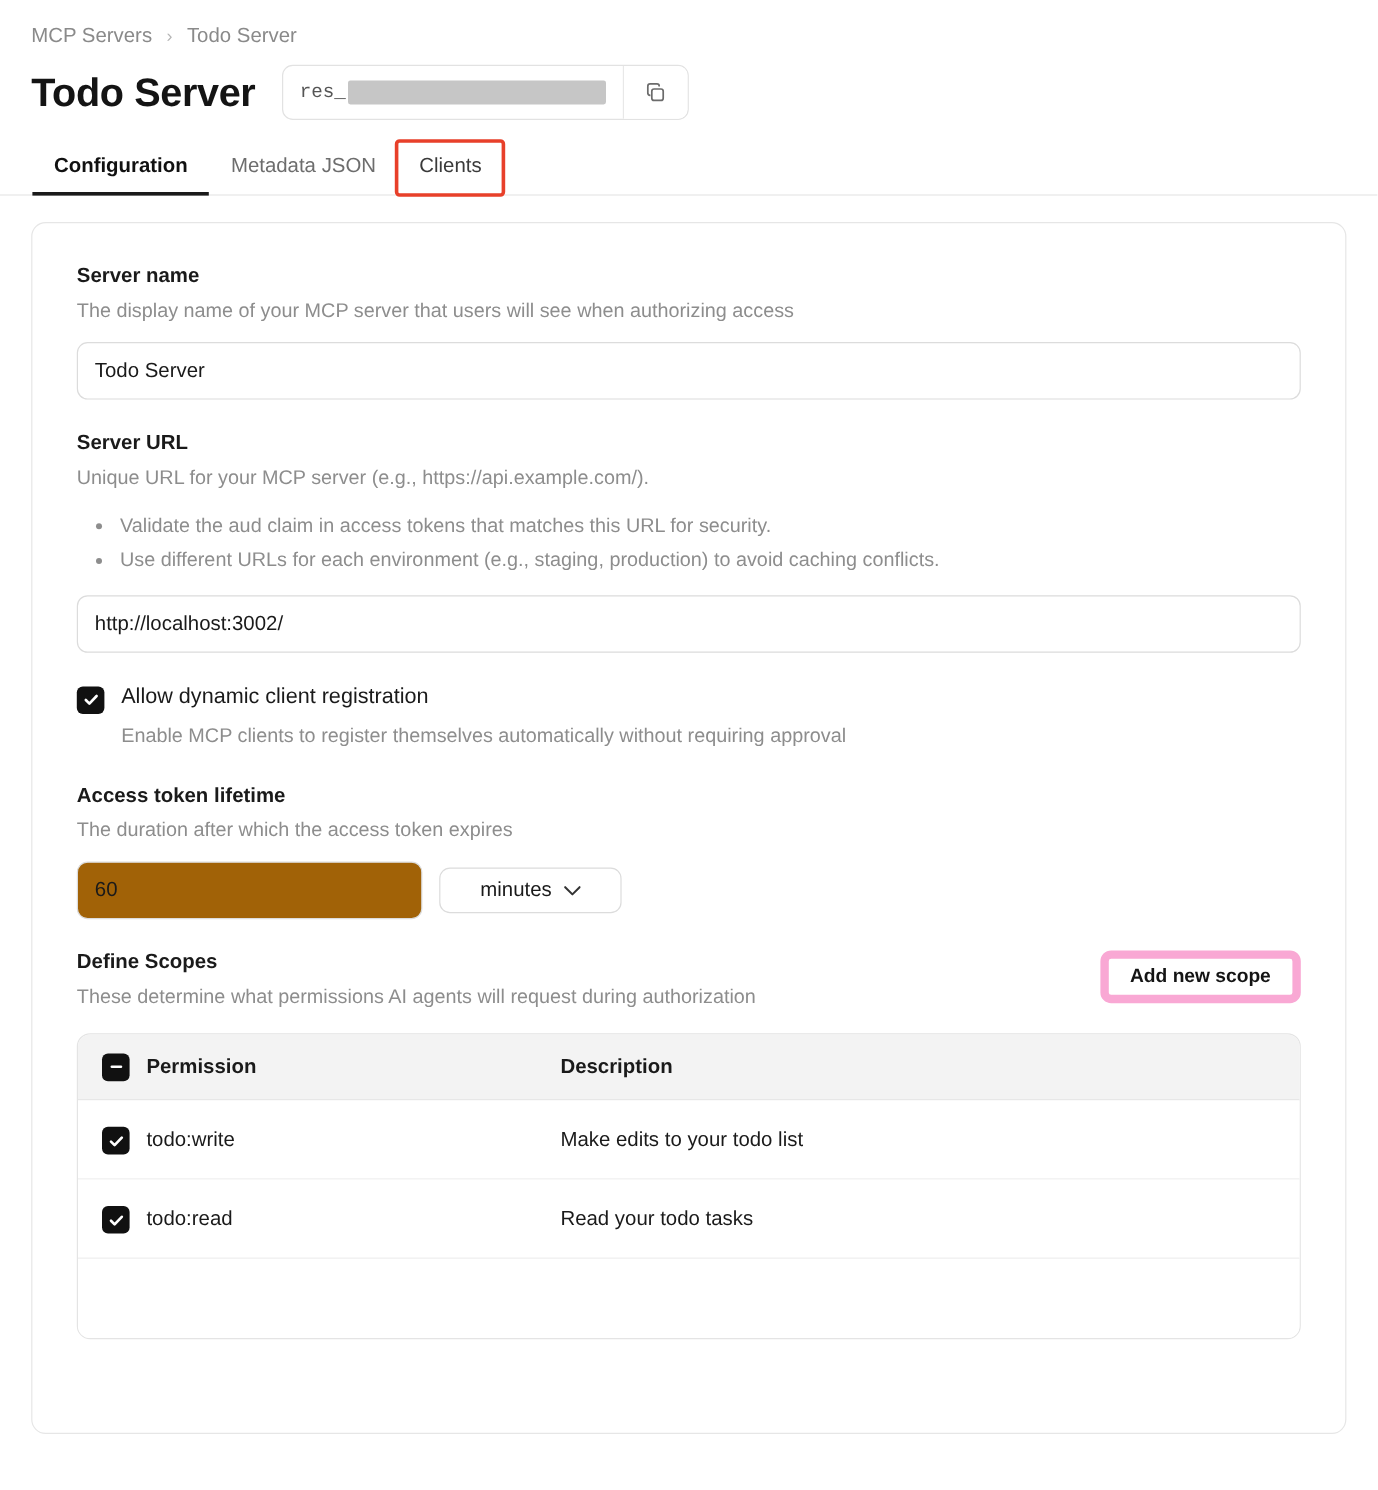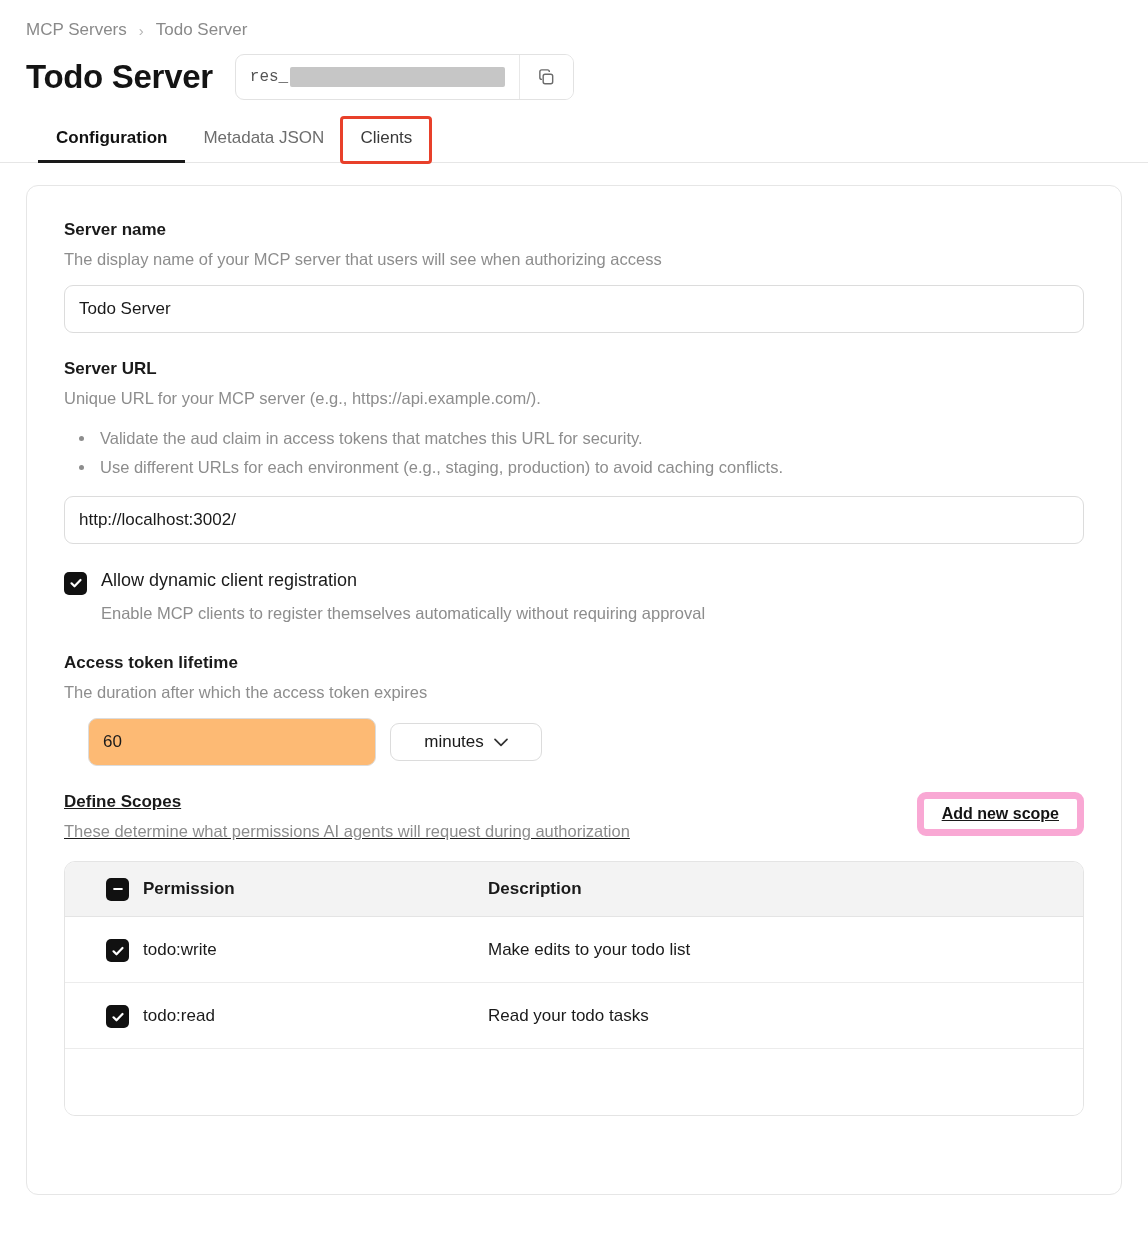--- a/index.html
+++ b/index.html
@@ -75,21 +75,21 @@
     align-items: center;
     justify-content: center;
     cursor: pointer;
     background: #fff;
   }
 
   
   .tabs {
     position: relative;
     margin-top: 18px;
-    padding-left: 38px;
+    padding-left: 27px;
     display: flex;
     align-items: flex-end;
     gap: 0;
     border-bottom: 1px solid #e6e6e6;
   }
   .tab {
     font-size: 17px;
     color: #6d6d6d;
     padding: 10px 18px 14px 18px;
     cursor: pointer;
@@ -198,24 +198,23 @@
     gap: 14px;
   }
   .num-input {
     width: 288px;
     height: 48px;
     border: 1px solid #dcdcdc;
     border-radius: 9px;
     font-size: 17px;
     padding: 0 14px;
     color: #1a1a1a;
-    background: #fdba74;
+    background: #a16207;
     font-family: "Liberation Sans", sans-serif;
     outline: none;
-    margin-left: 24px;
   }
   .select-box {
     height: 38px;
     min-width: 152px;
     border: 1px solid #dcdcdc;
     border-radius: 9px;
     display: flex;
     align-items: center;
     justify-content: center;
     gap: 10px;
@@ -225,21 +224,20 @@
     cursor: pointer;
     padding: 0 16px;
   }
 
   
   .scopes-head {
     display: flex;
     align-items: flex-start;
     justify-content: space-between;
     margin-top: 25px;
-    text-decoration: underline;
   }
   .btn-secondary {
     height: 44px;
     border: 7px solid #f9a8d4;
     border-radius: 9px;
     background: #fff;
     font-size: 16px;
     font-weight: 700;
     color: #141414;
     padding: 0 18px;
@@ -274,21 +272,20 @@
     color: #1a1a1a;
     border-bottom: 1px solid #ececec;
     background: #fff;
   }
   .table-row:last-child { border-bottom: none; }
   .col-perm {
     width: 382px;
     display: flex;
     align-items: center;
     gap: 14px;
-    margin-left: 21px;
   }
   .col-desc { flex: 1; }
   .cb-indeterminate {
     width: 23px;
     height: 23px;
     border-radius: 5px;
     background: #111;
     display: inline-flex;
     align-items: center;
     justify-content: center;

